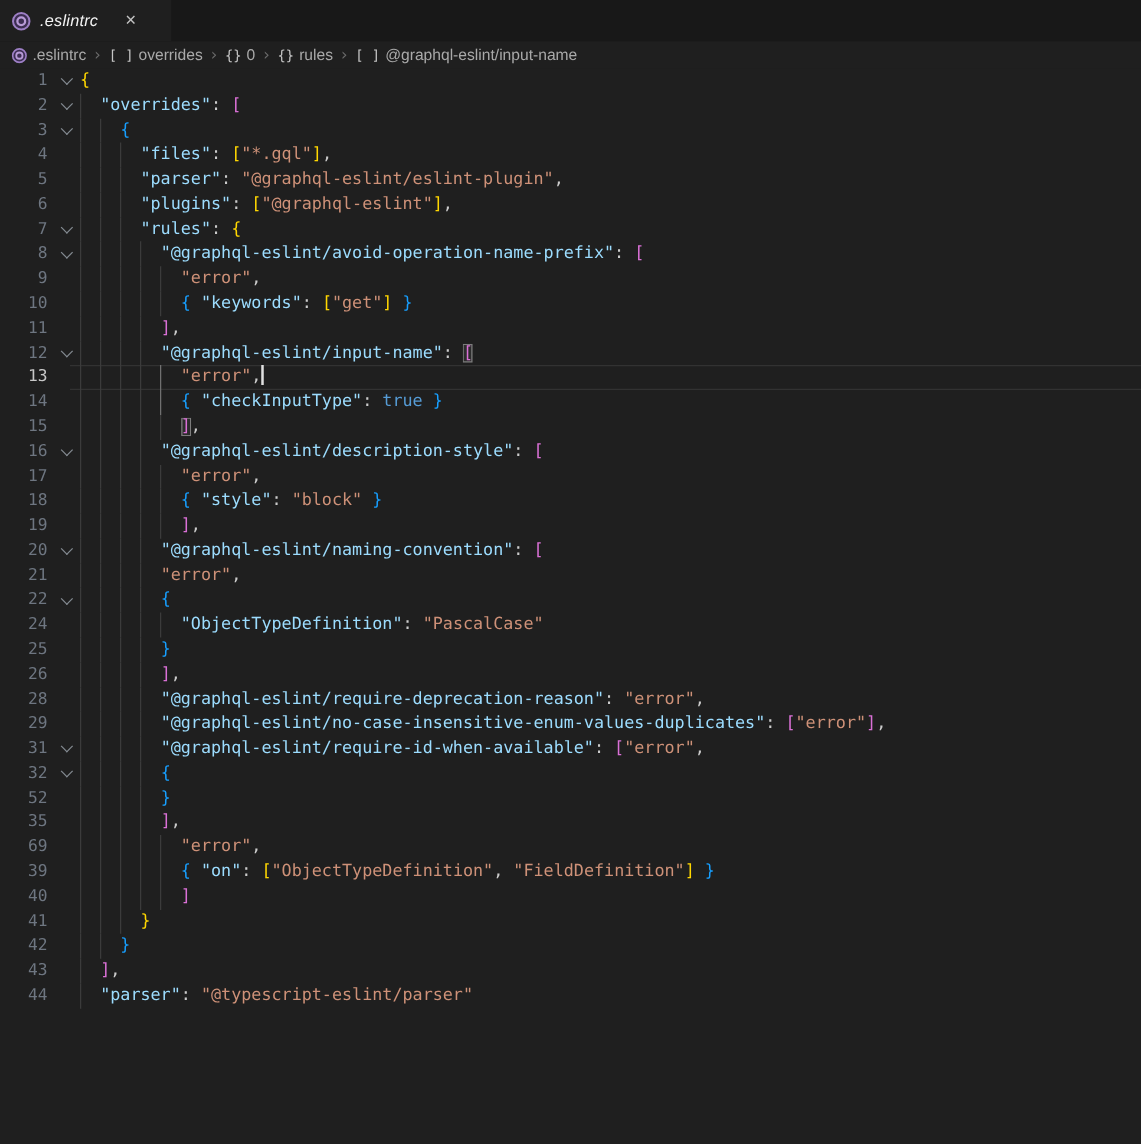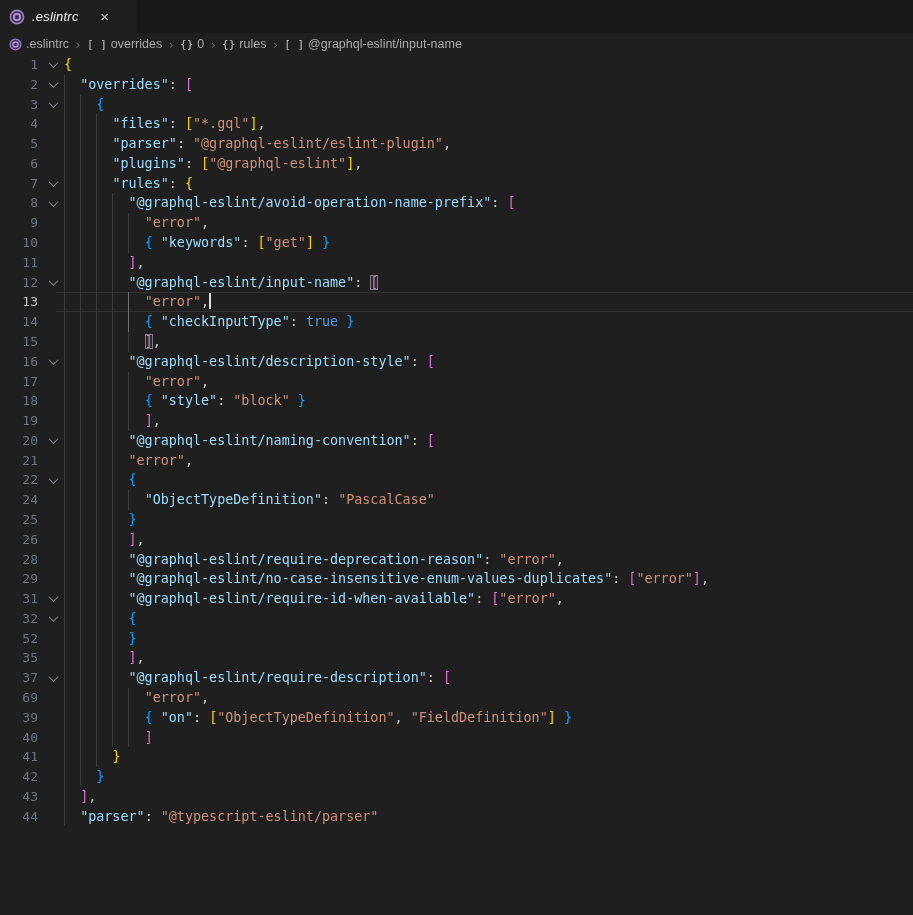--- a/index.html
+++ b/index.html
@@ -359,31 +359,20 @@
       </div>
       <div class="line">
         <div class="lnum">35</div>
         <div class="guide" style="left: calc(0ch + 64px);"></div>
         <div class="guide" style="left: calc(2ch + 64px);"></div>
         <div class="guide" style="left: calc(4ch + 64px);"></div>
         <div class="guide" style="left: calc(6ch + 64px);"></div>
         <div class="code">        <span class="tk-b2">]</span><span class="tk-p">,</span></div>
       </div>
       <div class="line">
-        <div class="lnum">37</div>
-        <div class="fold">
-          <i class="chev"></i>
-        </div>
-        <div class="guide" style="left: calc(0ch + 64px);"></div>
-        <div class="guide" style="left: calc(2ch + 64px);"></div>
-        <div class="guide" style="left: calc(4ch + 64px);"></div>
-        <div class="guide" style="left: calc(6ch + 64px);"></div>
-        <div class="code">        <span class="tk-k">"@graphql-eslint/require-description"</span><span class="tk-p">: </span><span class="tk-b2">[</span></div>
-      </div>
-      <div class="line">
         <div class="lnum">69</div>
         <div class="guide" style="left: calc(0ch + 64px);"></div>
         <div class="guide" style="left: calc(2ch + 64px);"></div>
         <div class="guide" style="left: calc(4ch + 64px);"></div>
         <div class="guide" style="left: calc(6ch + 64px);"></div>
         <div class="guide" style="left: calc(8ch + 64px);"></div>
         <div class="code">          <span class="tk-s">"error"</span><span class="tk-p">,</span></div>
       </div>
       <div class="line">
         <div class="lnum">39</div>

